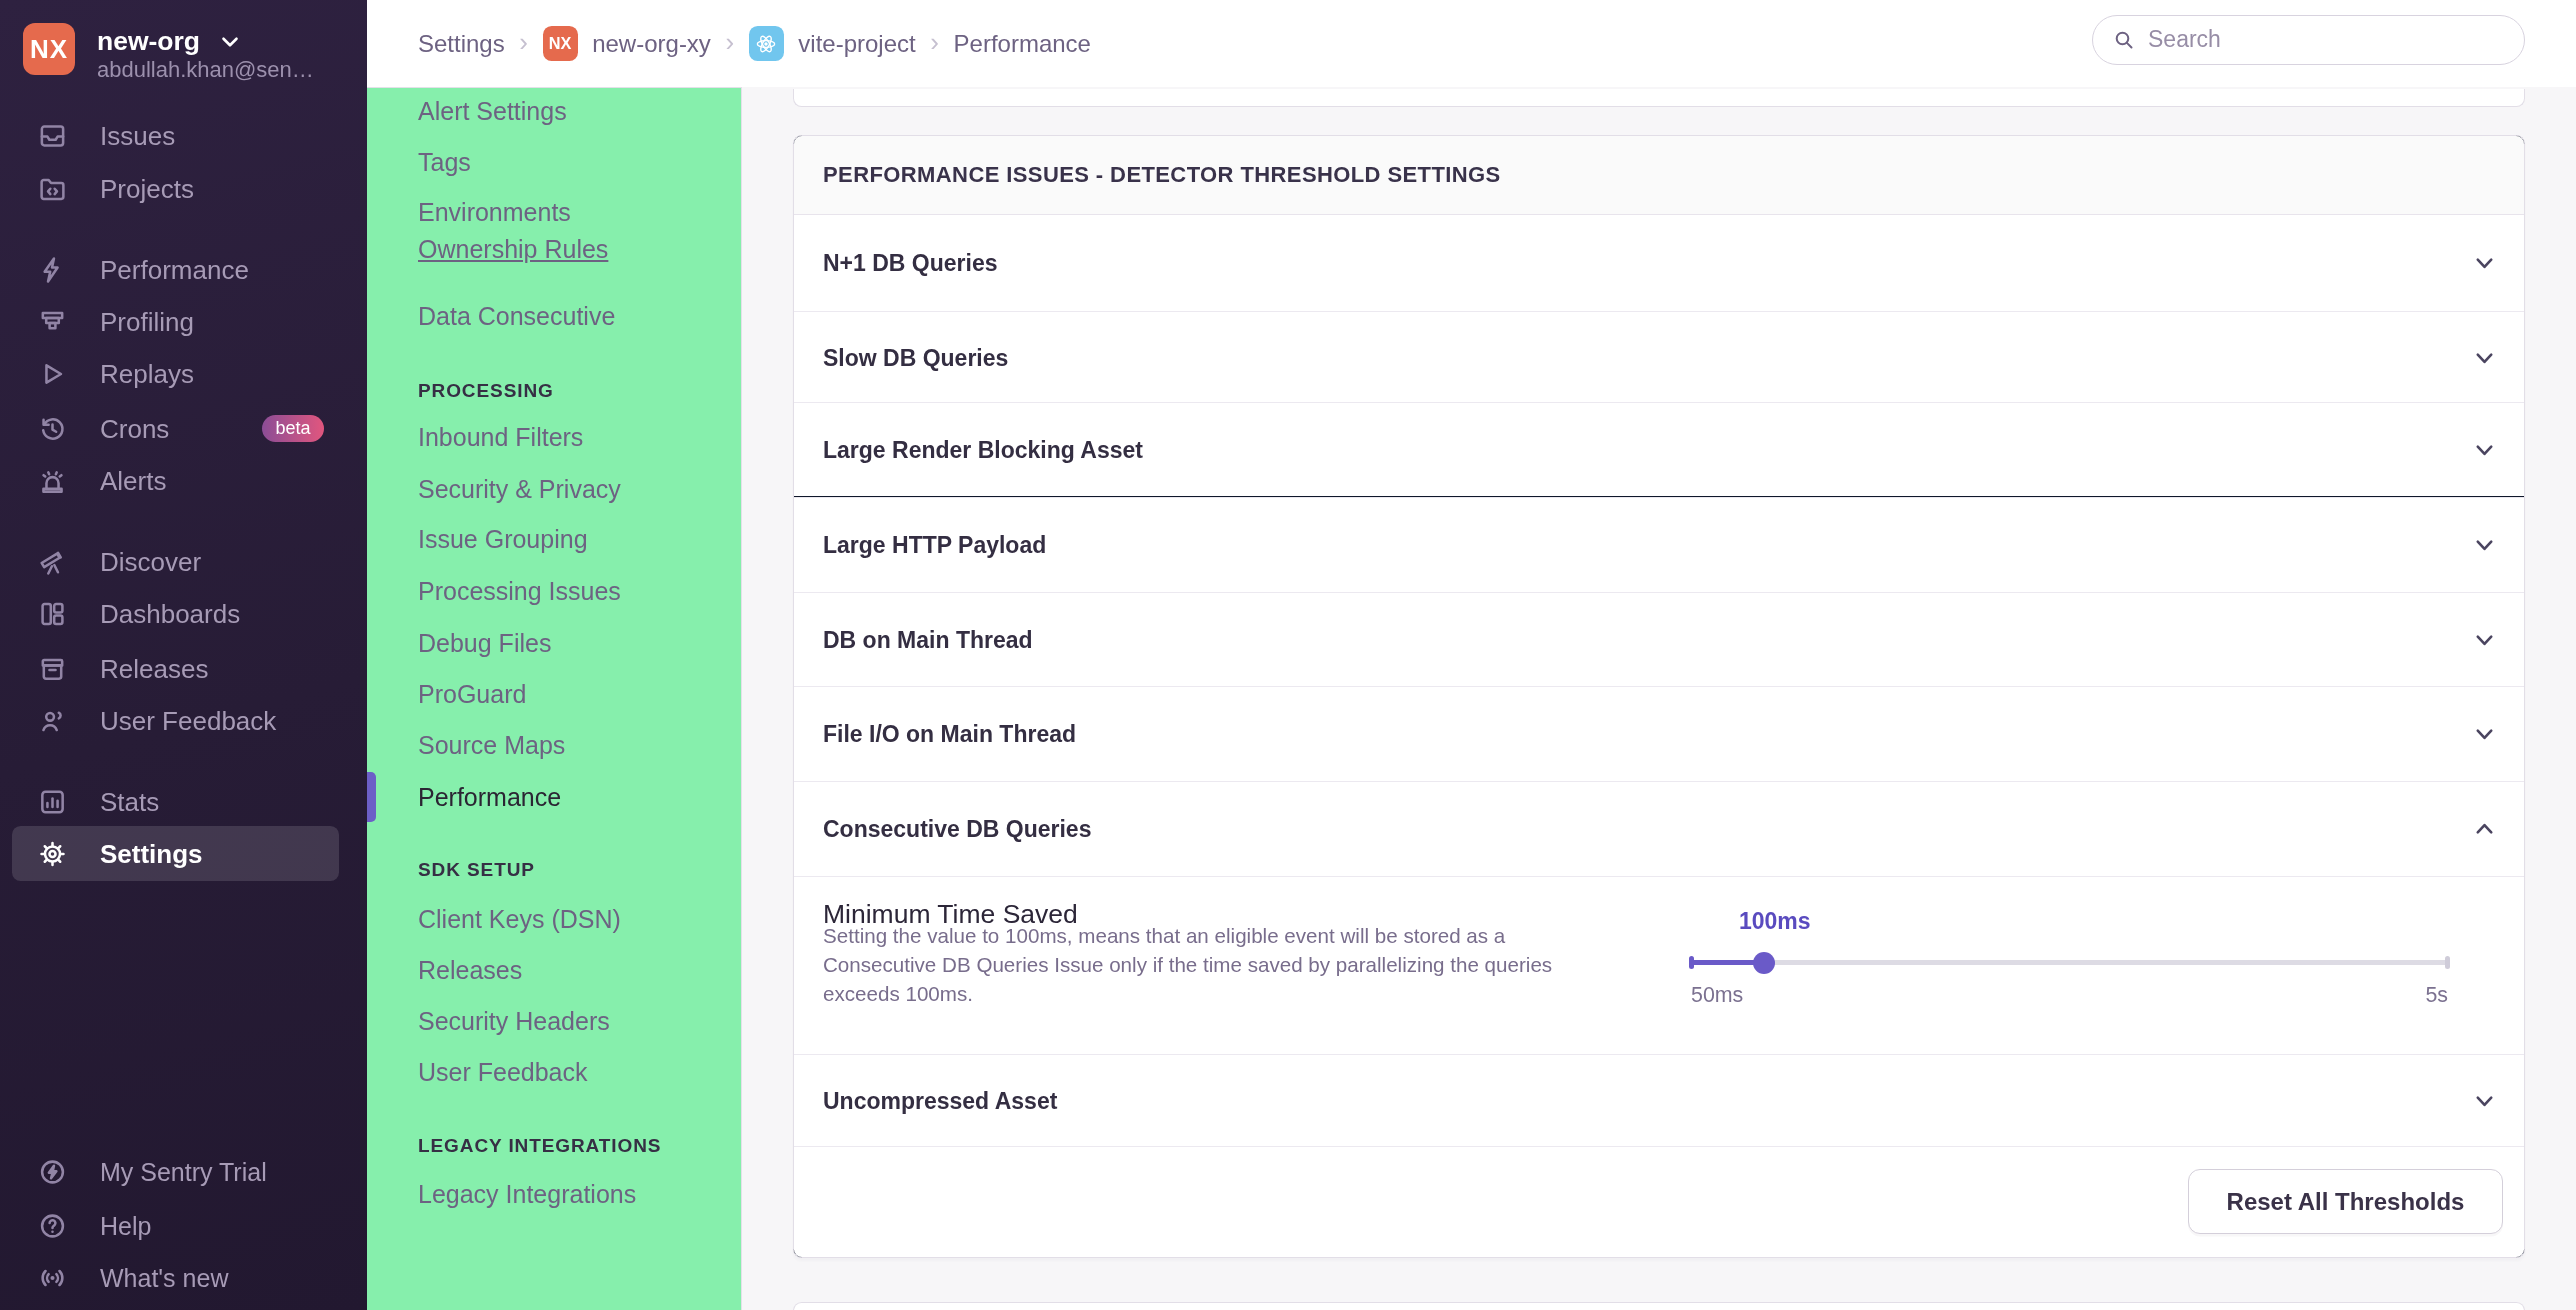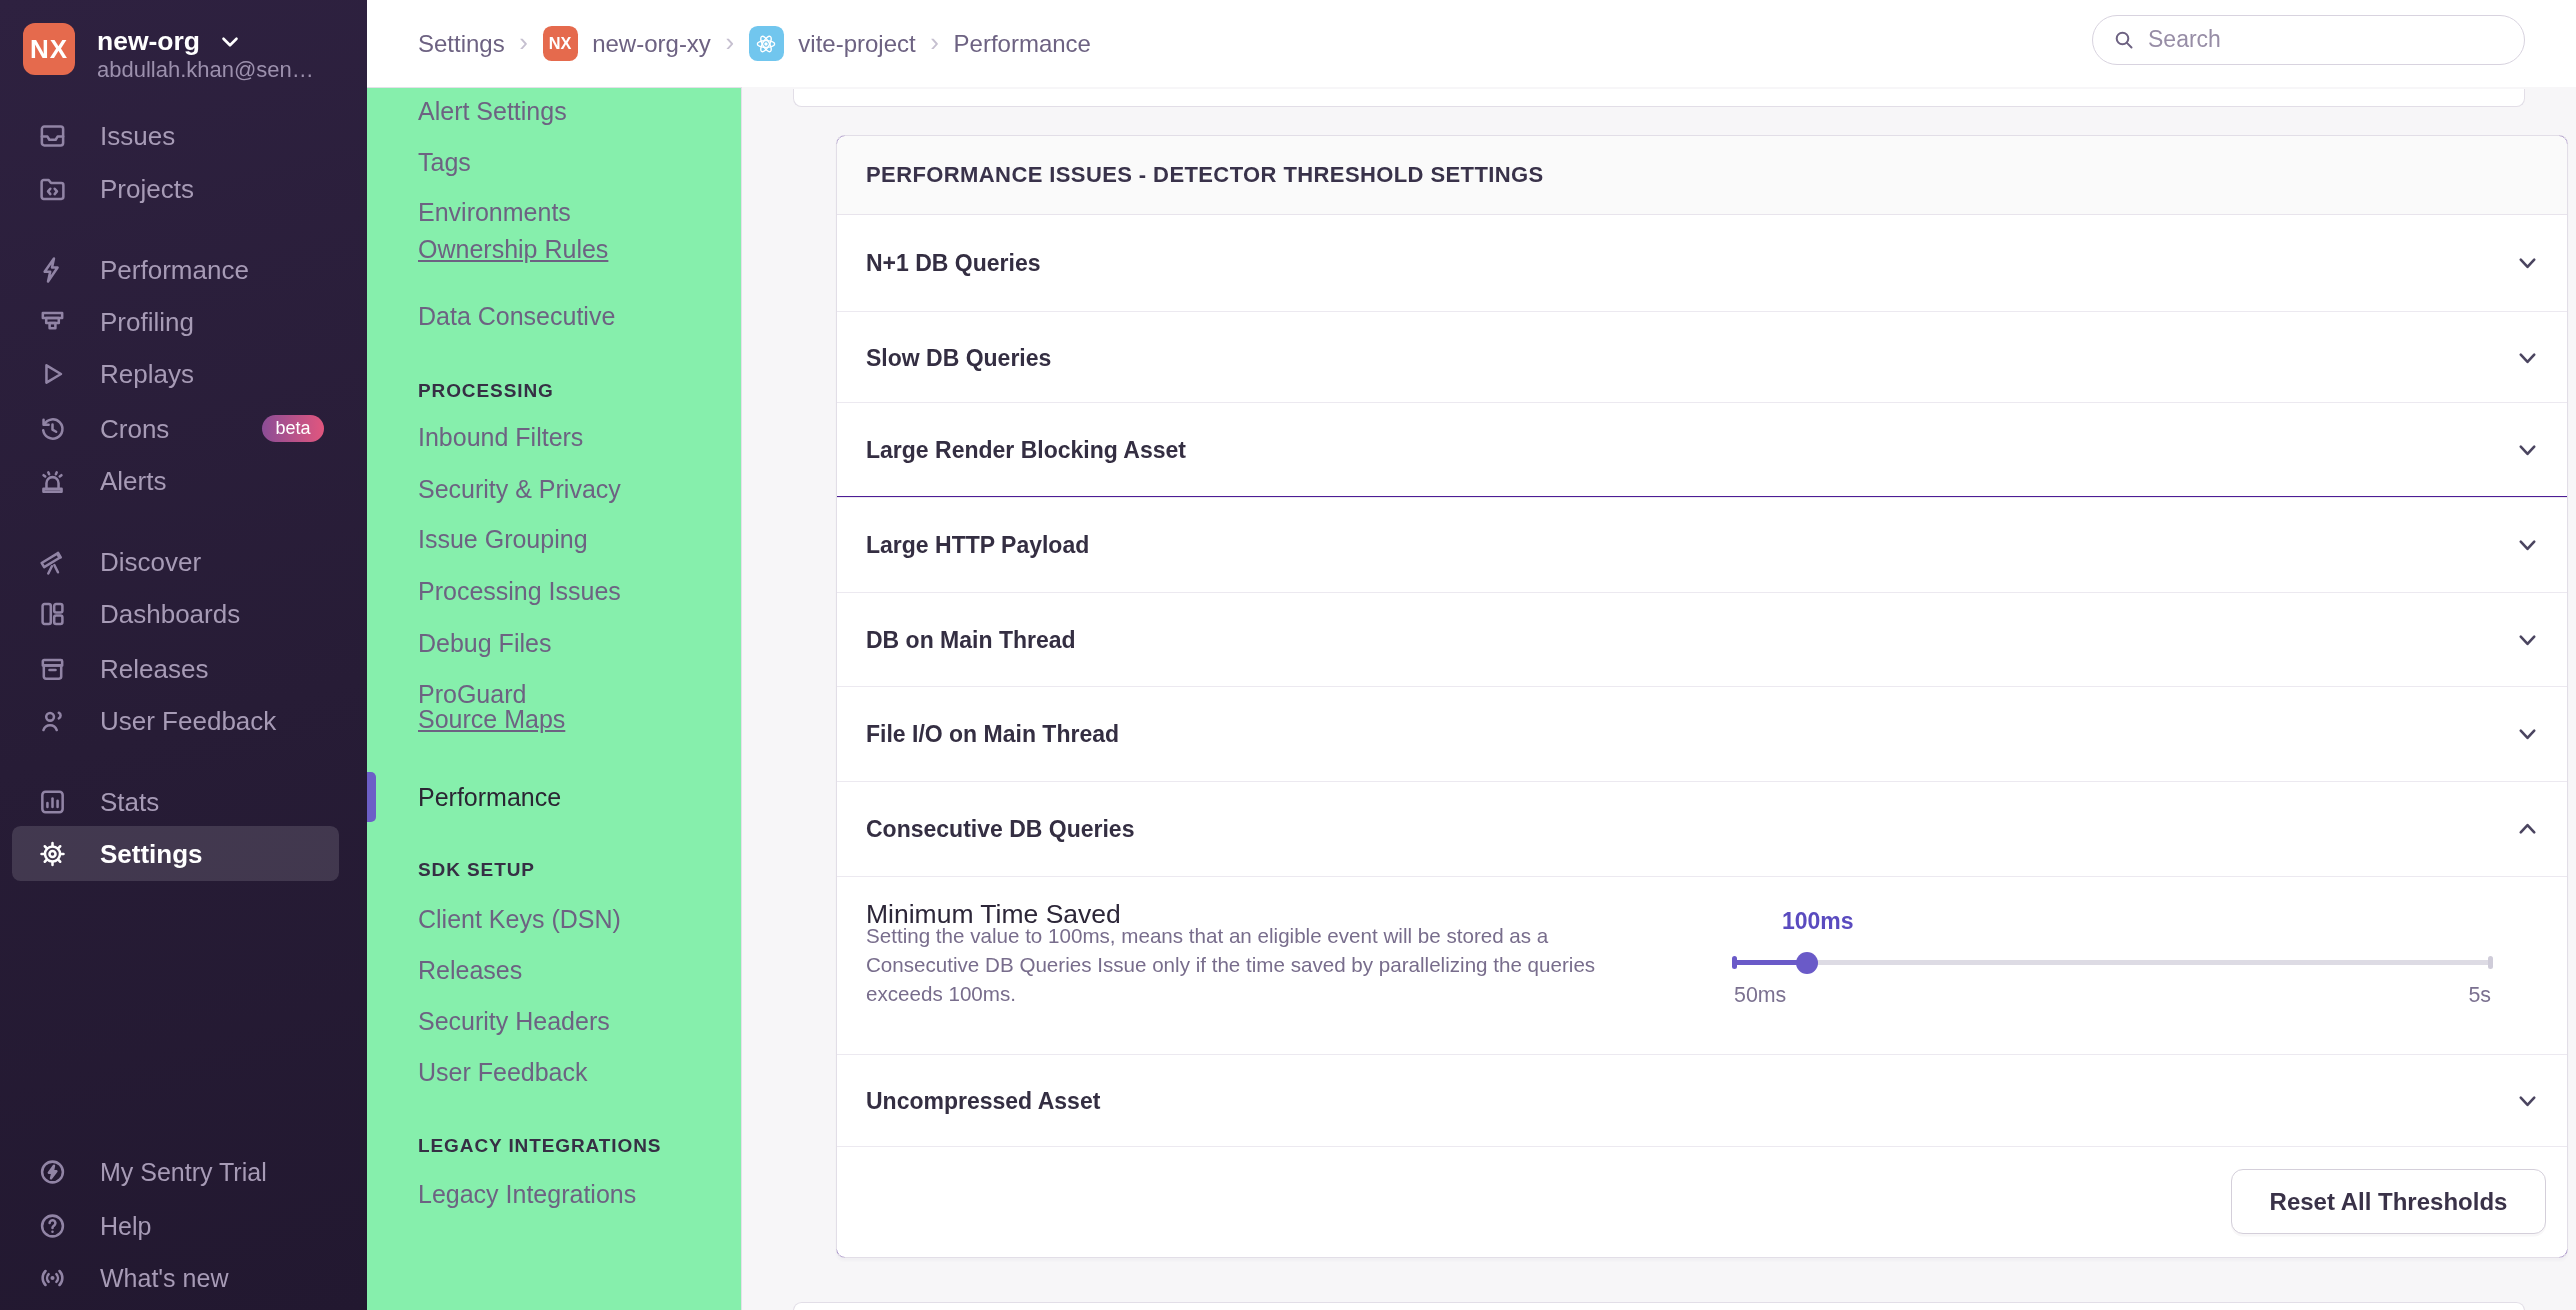--- a/index.html
+++ b/index.html
@@ -57,23 +57,23 @@
   #search-input{position:absolute;left:53px;top:3.4px;width:360px;height:38px;border:none;outline:none;
     font-size:23px;color:#43405a;font-family:"Liberation Sans",sans-serif;background:transparent;}
   #search-input::placeholder{color:#978da6;}
 
   
   #main{position:absolute;left:742px;top:87px;width:1834px;height:1223px;background:#f7f6f8;}
   #prev-panel{position:absolute;left:51px;top:1.7px;width:1732px;height:18px;background:#fff;
     box-sizing:border-box;border:1.7px solid #e2dee7;border-top:none;border-radius:0 0 8.6px 8.6px;}
   #next-panel{position:absolute;left:51px;top:1215px;width:1732px;height:17px;background:#fff;
     box-sizing:border-box;border:1.7px solid #e2dee7;border-bottom:none;border-radius:8.6px 8.6px 0 0;}
-  #panel{position:absolute;left:51px;top:48px;width:1732px;height:1123px;background:#4c1d95;
+  #panel{position:absolute;left:51px;top:48px;width:1732px;height:1123px;background:#0f172a;
     box-sizing:border-box;border:1.7px solid #e2dee7;border-radius:8.6px;
-    box-shadow:0 2.6px 2.6px rgba(64,50,86,.03);margin-left:43px;}
+    box-shadow:0 2.6px 2.6px rgba(64,50,86,.03);}
   #panel-header{position:absolute;left:0;top:0;width:100%;height:79px;background:#fafafa;
     border-bottom:1.7px solid #e8e4ec;box-sizing:border-box;border-radius:7.7px 7.7px 0 0;}
   #panel-title{position:absolute;left:29px;top:0;height:77px;line-height:77px;
     font-size:22px;font-weight:700;letter-spacing:0.4px;color:#39324a;}
   .prow{position:absolute;left:0;width:100%;box-sizing:border-box;background:#fff;cursor:pointer;}
   .prow.bt{border-top:1.7px solid #ece9f0;}
   .prow-label{position:absolute;left:29px;top:50%;transform:translateY(-50%);
     font-size:23px;font-weight:600;color:#342e42;white-space:nowrap;}
   .prow-chev{position:absolute;right:26px;top:50%;transform:translateY(-50%);width:27px;height:27px;}
   #detail{position:absolute;left:0;top:740px;width:100%;height:178px;border-top:1.7px solid #ece9f0;
@@ -335,21 +335,21 @@
   <div class="n2-item" style="top:196px;">Environments</div>
   <div class="n2-item" style="top:233px;text-decoration:underline;">Ownership Rules</div>
   <div class="n2-item" style="top:300px;">Data Consecutive</div>
   <div class="n2-head" style="top:378px;">PROCESSING</div>
   <div class="n2-item" style="top:421px;">Inbound Filters</div>
   <div class="n2-item" style="top:473px;">Security &amp; Privacy</div>
   <div class="n2-item" style="top:523px;">Issue Grouping</div>
   <div class="n2-item" style="top:575px;">Processing Issues</div>
   <div class="n2-item" style="top:627px;">Debug Files</div>
   <div class="n2-item" style="top:678px;">ProGuard</div>
-  <div class="n2-item" style="top:703px;text-decoration:underline;">Source Maps</div>
+  <div class="n2-item" style="top:729px;">Source Maps</div>
   <div class="n2-item active" style="top:781px;">Performance</div>
   <div class="n2-head" style="top:857px;">SDK SETUP</div>
   <div class="n2-item" style="top:903px;">Client Keys (DSN)</div>
   <div class="n2-item" style="top:954px;">Releases</div>
   <div class="n2-item" style="top:1005px;">Security Headers</div>
   <div class="n2-item" style="top:1056px;">User Feedback</div>
   <div class="n2-head" style="top:1133px;">LEGACY INTEGRATIONS</div>
   <div class="n2-item" style="top:1178px;">Legacy Integrations</div>
 </div>
 

